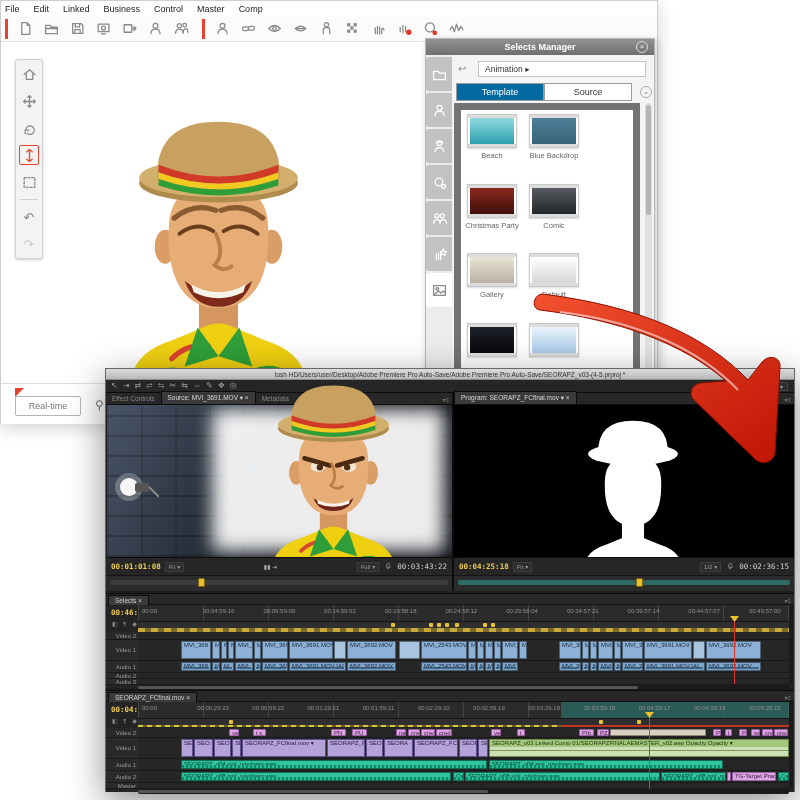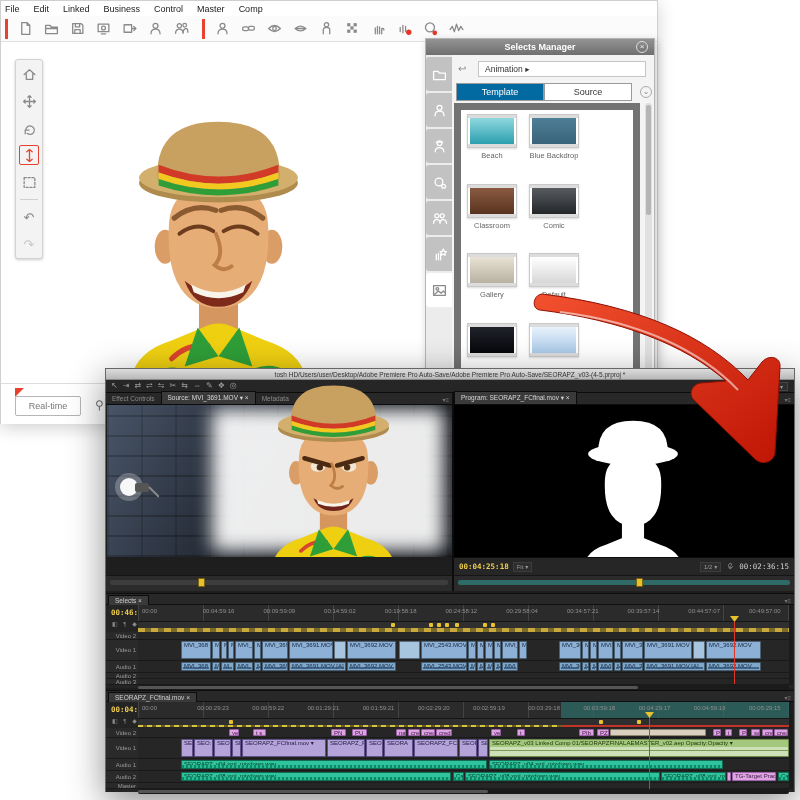--- a/index.html
+++ b/index.html
@@ -429,23 +429,23 @@
           <div class="thumb-label">Beach</div>
         </div>
         <div class="thumb-cell">
           <div class="thumb-frame">
             <div class="thumb-img" style="background: linear-gradient(rgb(77, 127, 150), rgb(57, 99, 122));"></div>
           </div>
           <div class="thumb-label">Blue Backdrop</div>
         </div>
         <div class="thumb-cell">
           <div class="thumb-frame">
-            <div class="thumb-img" style="background: linear-gradient(rgb(138, 90, 64), rgb(89, 51, 31));"></div>
-          </div>
-          <div class="thumb-label">Classroom</div>
+            <div class="thumb-img" style="background: linear-gradient(rgb(138, 42, 29), rgb(63, 13, 10));"></div>
+          </div>
+          <div class="thumb-label">Christmas Party</div>
         </div>
         <div class="thumb-cell">
           <div class="thumb-frame">
             <div class="thumb-img" style="background: linear-gradient(rgb(88, 91, 96), rgb(35, 38, 41));"></div>
           </div>
           <div class="thumb-label">Comic</div>
         </div>
         <div class="thumb-cell">
           <div class="thumb-frame">
             <div class="thumb-img" style="background: linear-gradient(rgb(232, 226, 212), rgb(185, 178, 162));"></div>
@@ -523,20 +523,36 @@
     <svg width="150" height="210" viewBox="0 0 200 280">
         <use href="#guy-sil"></use>
       </svg>
   </div>
   <div id="char-src" class="abs">
     <svg width="185" height="259" viewBox="0 0 200 280">
         <use href="#guy-angry"></use>
       </svg>
   </div>
 
+  <div class="transport abs" style="left:0;width:346px">
+    <span class="tc-y" style="margin-left:5px">00:01:01:08</span>
+    <span class="mini-dd">
+        <span>Fit</span>
+        <span>▾</span>
+      </span>
+    <span style="margin:0 auto;color:#aaa">▮▮  ⇥</span>
+    <span class="mini-dd">
+        <span>Full</span>
+        <span>▾</span>
+      </span>
+    <svg width="9" height="9" viewBox="0 0 14 14">
+        <path class="ic" d="M9,2 a3.5,3.5 0 1 0 3,5 L8,11 6,9 10,5 z"></path>
+      </svg>
+    <span class="tc-w" style="margin:0 5px">00:03:43:22</span>
+  </div>
   <div class="transport abs" style="left:348px;width:340px">
     <span class="tc-y" style="margin-left:5px">00:04:25:18</span>
     <span class="mini-dd">
         <span>Fit</span>
         <span>▾</span>
       </span>
     <span style="margin:0 auto"></span>
     <span class="mini-dd">
         <span>1/2</span>
         <span>▾</span>

